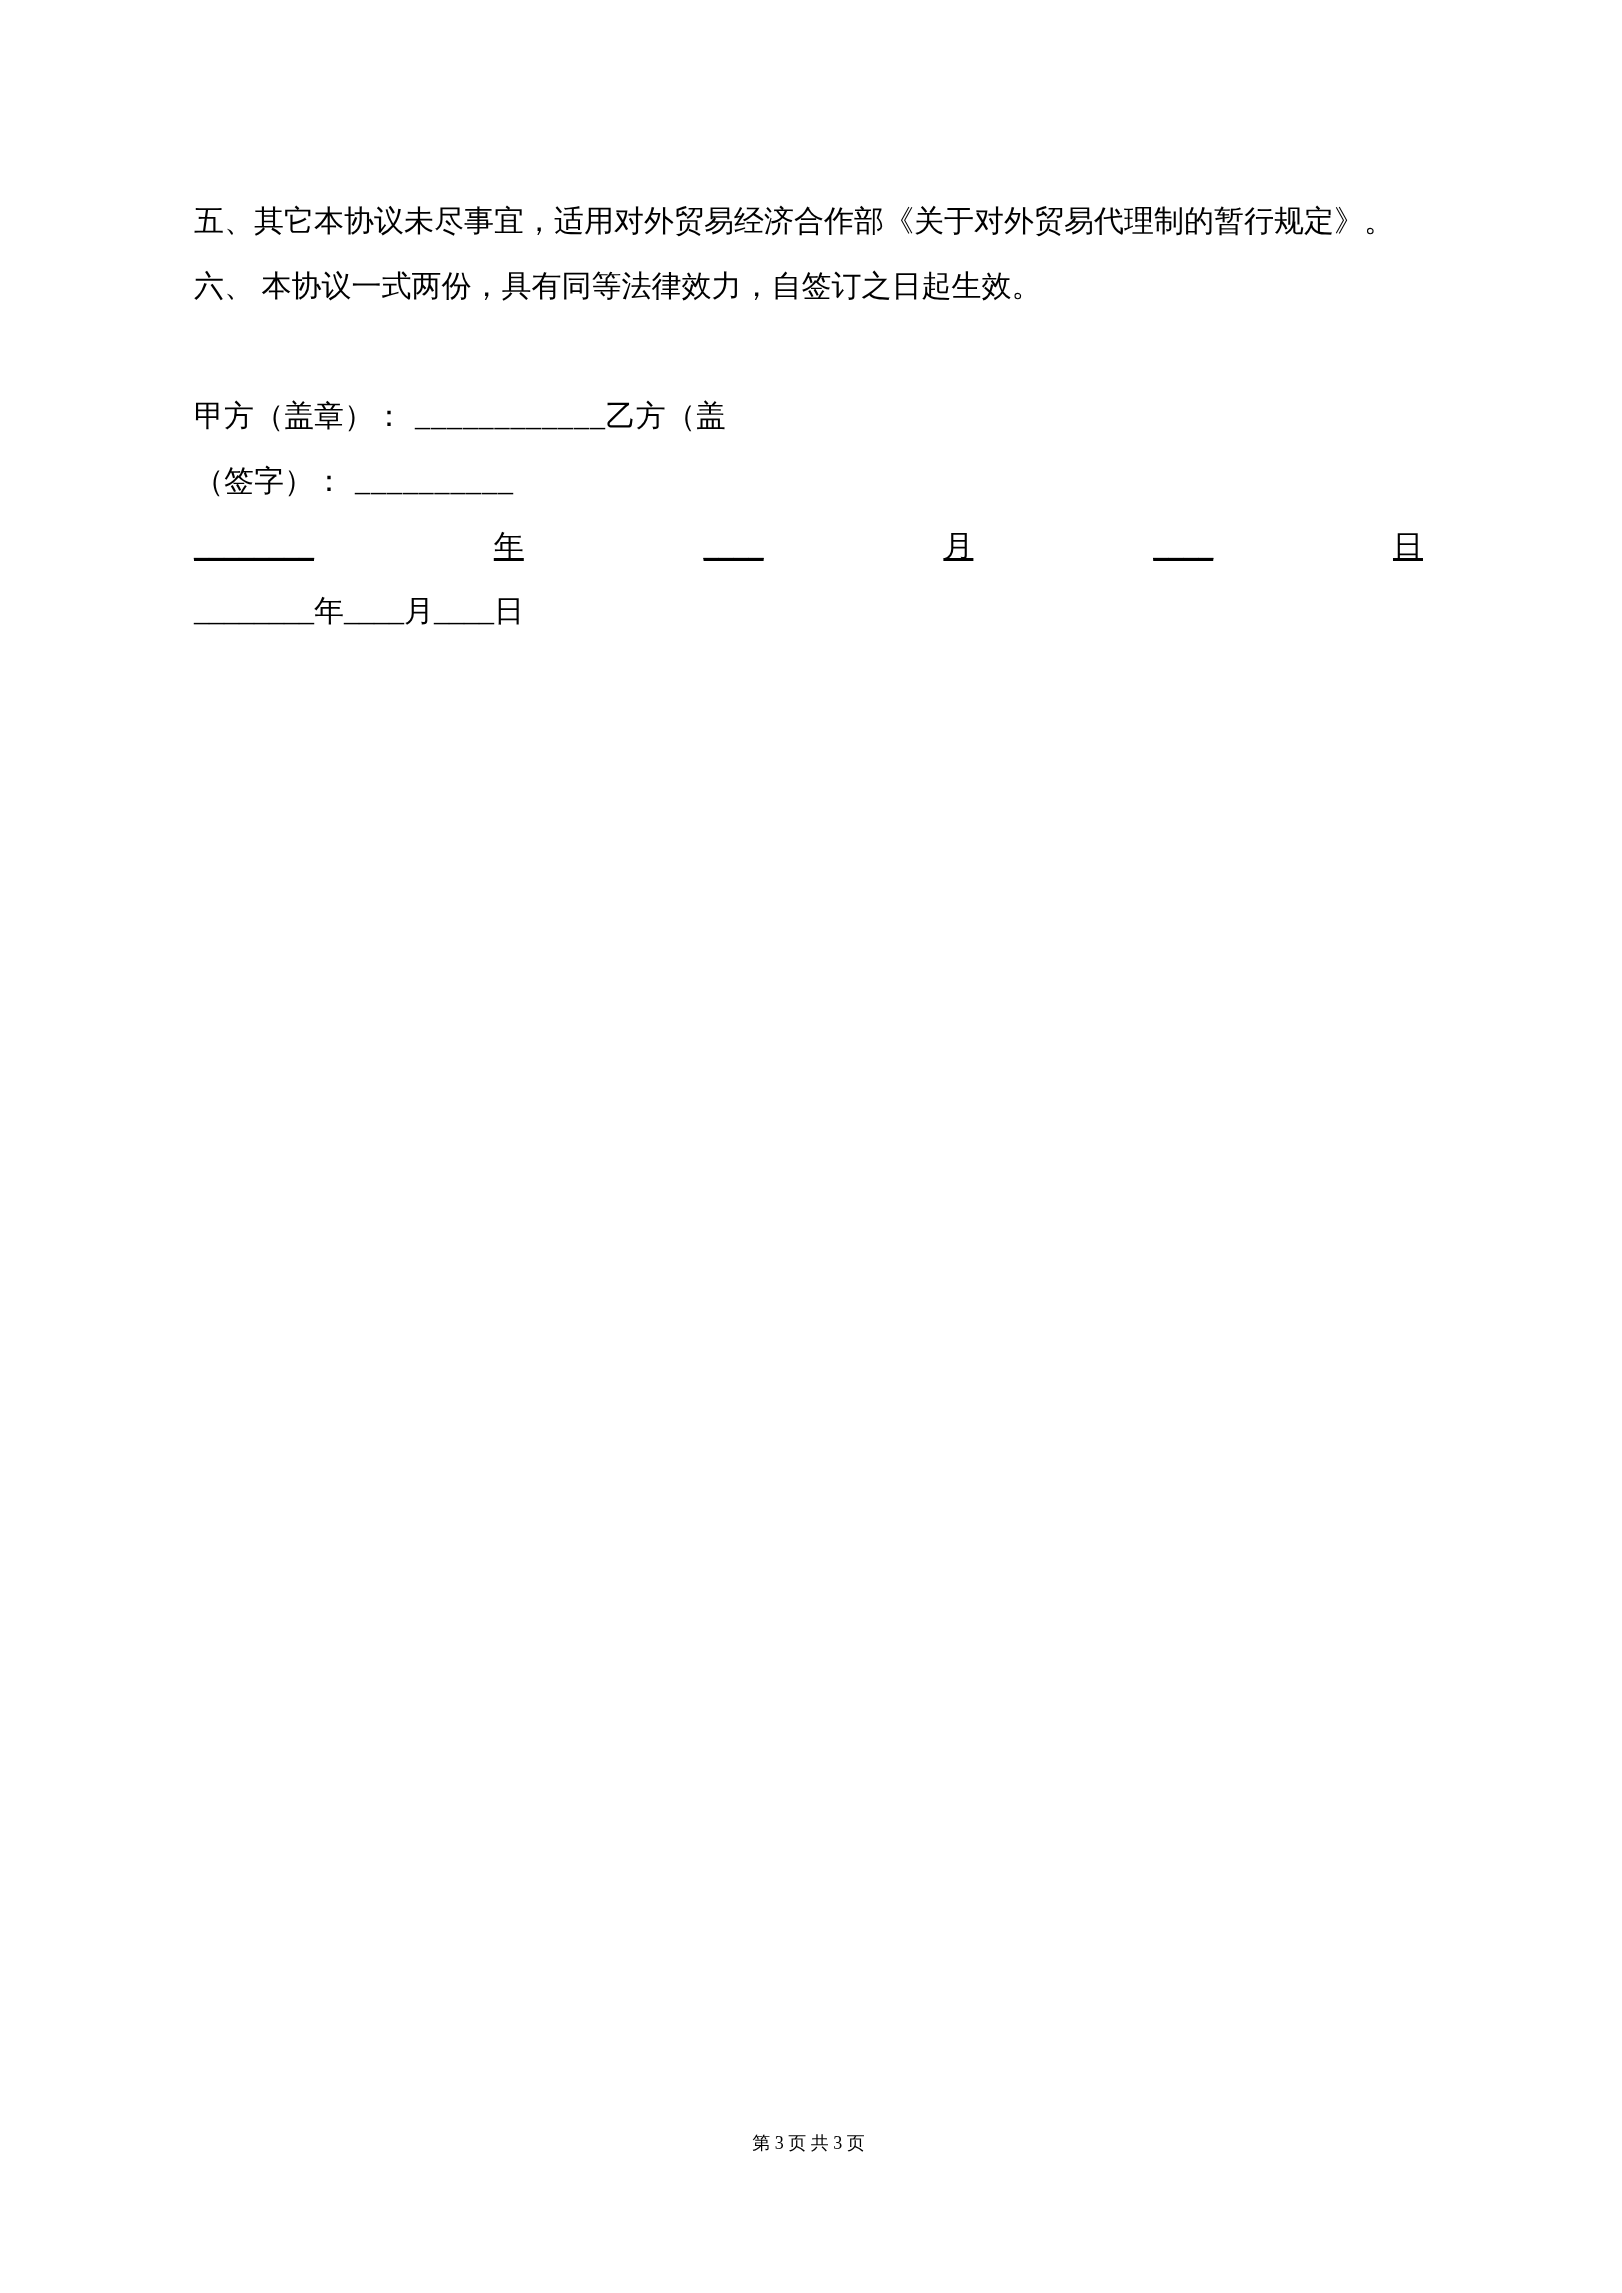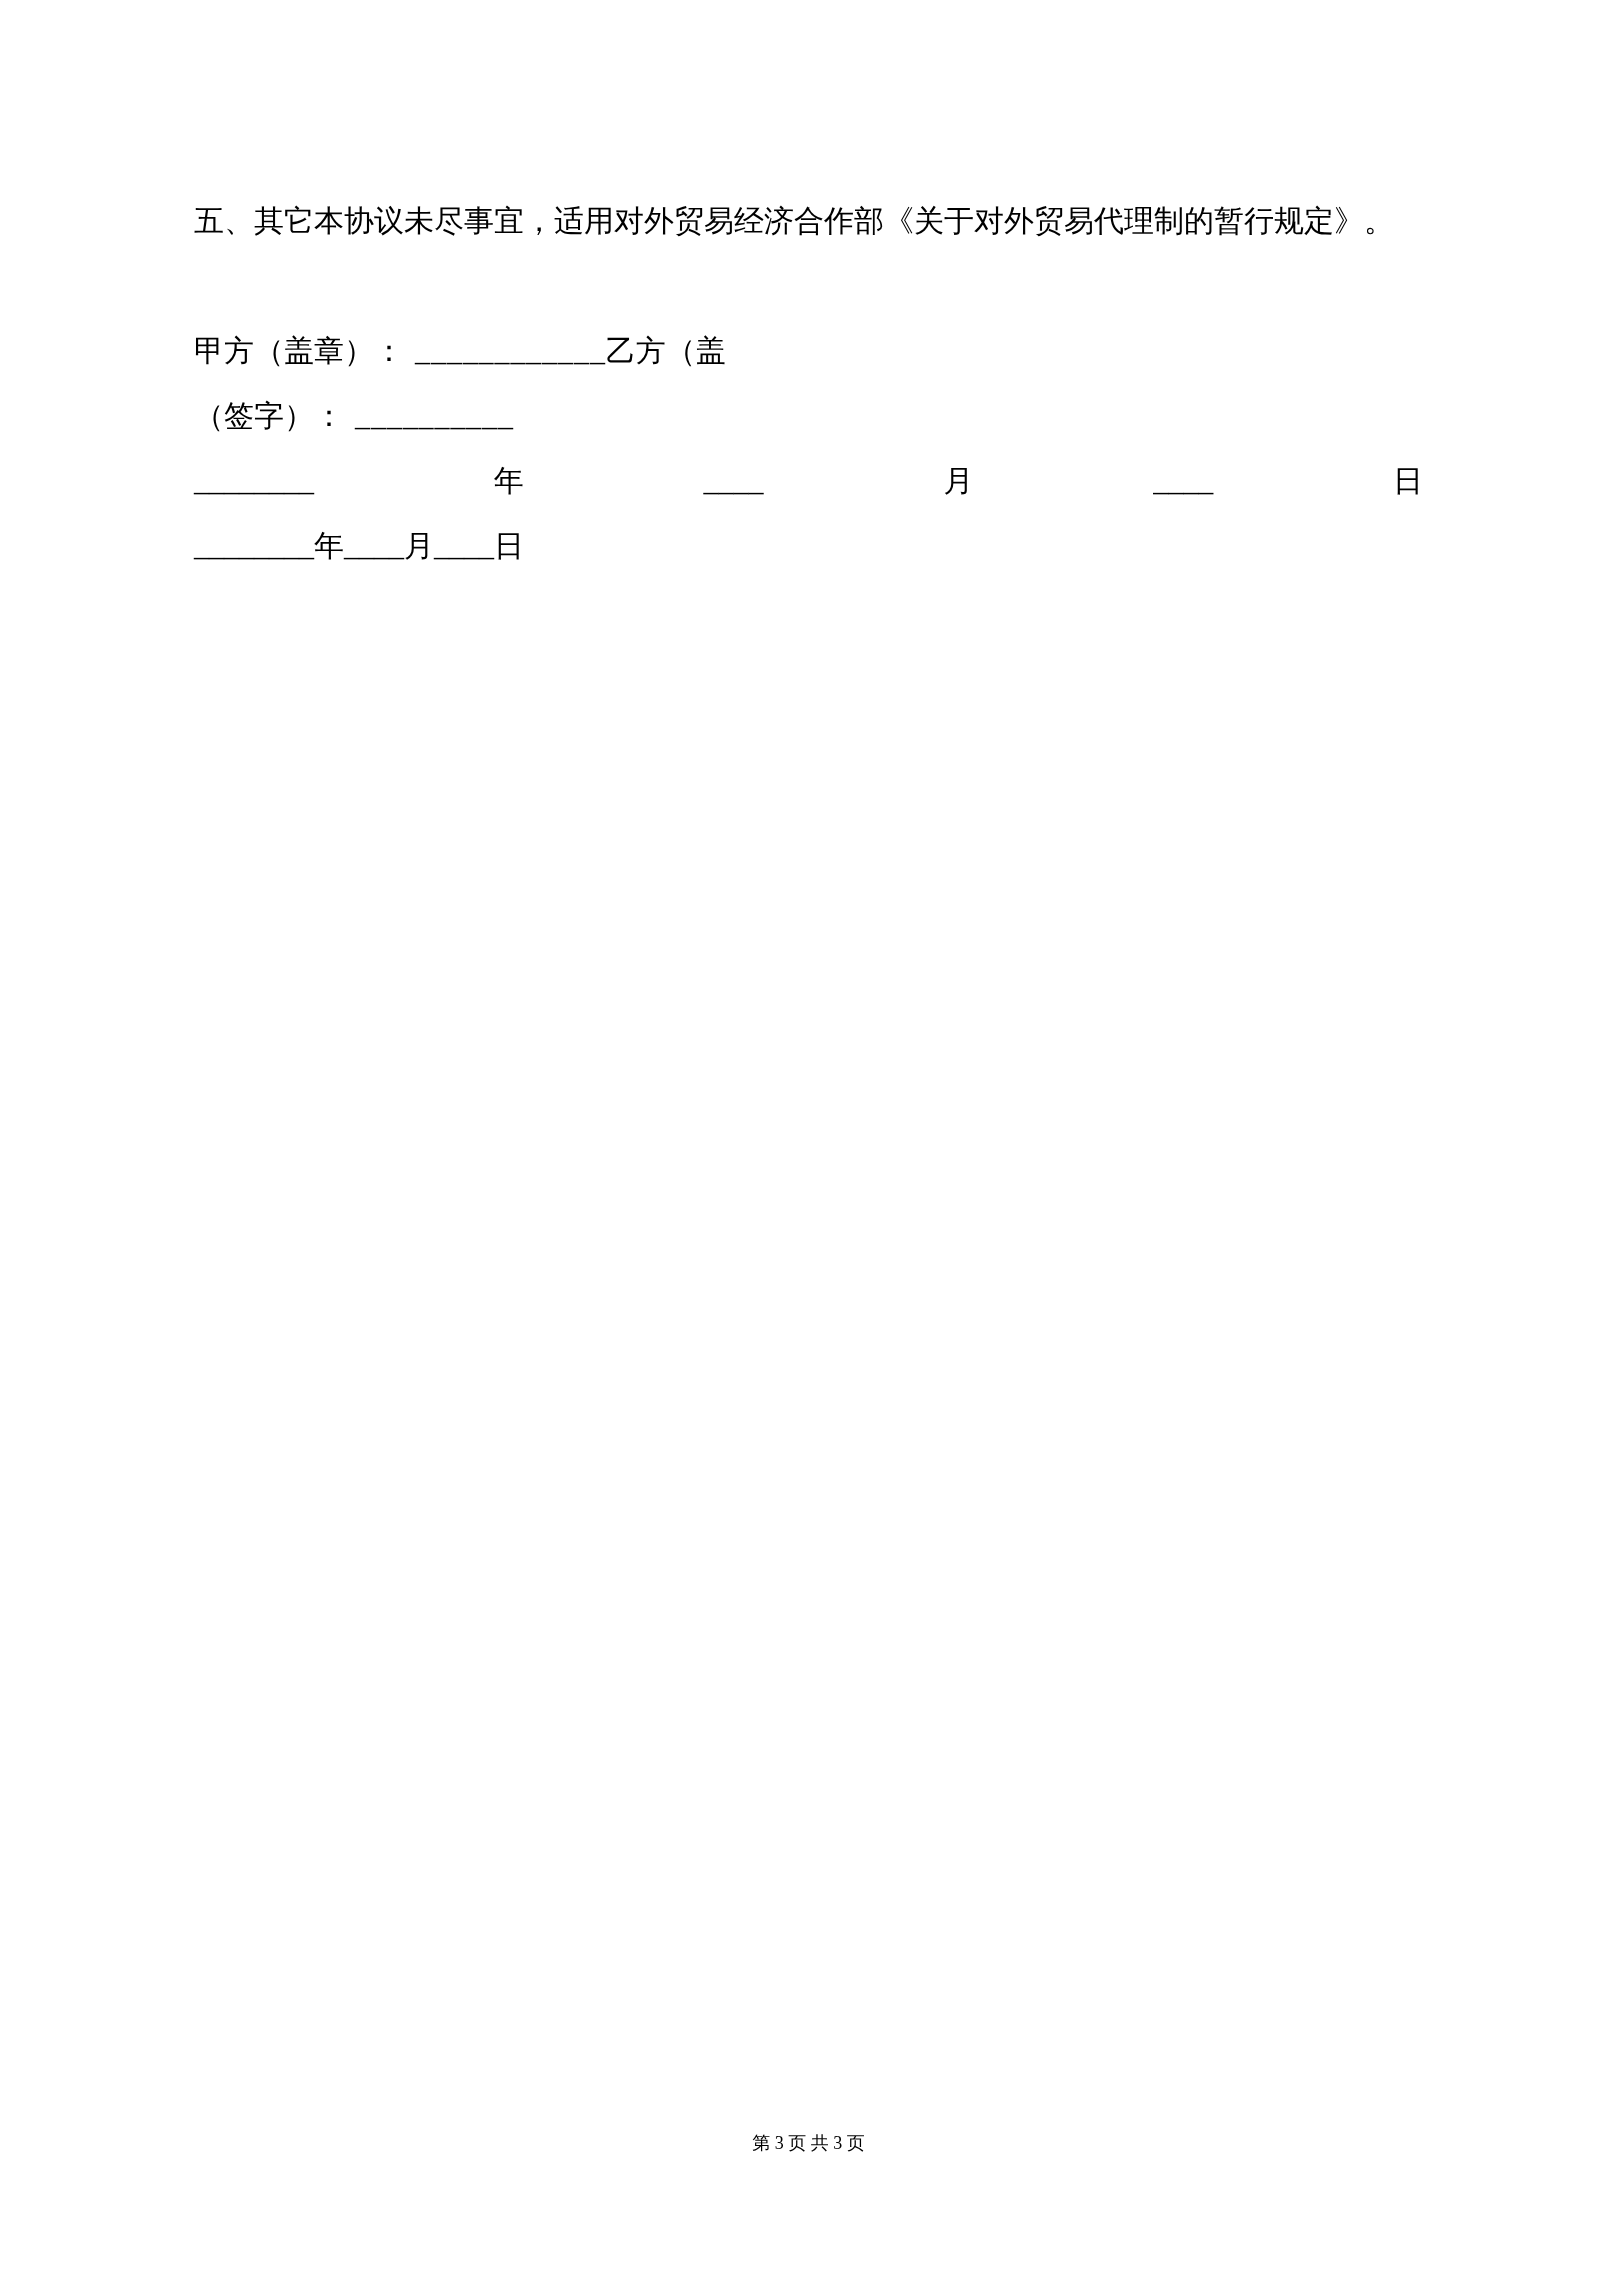--- a/index.html
+++ b/index.html
@@ -36,39 +36,41 @@
     margin-top: 65px;
   }
   .blank {
     margin-left: 11px;
     letter-spacing: 0.9px;
   }
   .date-row {
     display: flex;
     justify-content: space-between;
     align-items: center;
+    text-decoration: underline;
   }
   .footer {
     position: absolute;
     left: 194px;
     top: 2125px;
     width: 1229px;
     text-align: center;
     font-size: 18px;
     line-height: 36px;
   }
 </style>
 </head>
 <body>
 
 <div class="page">
   <div class="content">
 
     <p class="line">五、其它本协议未尽事宜，适用对外贸易经济合作部《关于对外贸易代理制的暂行规定》。</p>
 
+    <p class="line">六、 本协议一式两份，具有同等法律效力，自签订之日起生效。</p>
 
     <div class="sig-block">
 
       <div class="line row">
         <span><span>甲方（盖章）：</span><span class="blank">____________</span></span>
         <span>乙方（盖</span>
       </div>
 
 
 

